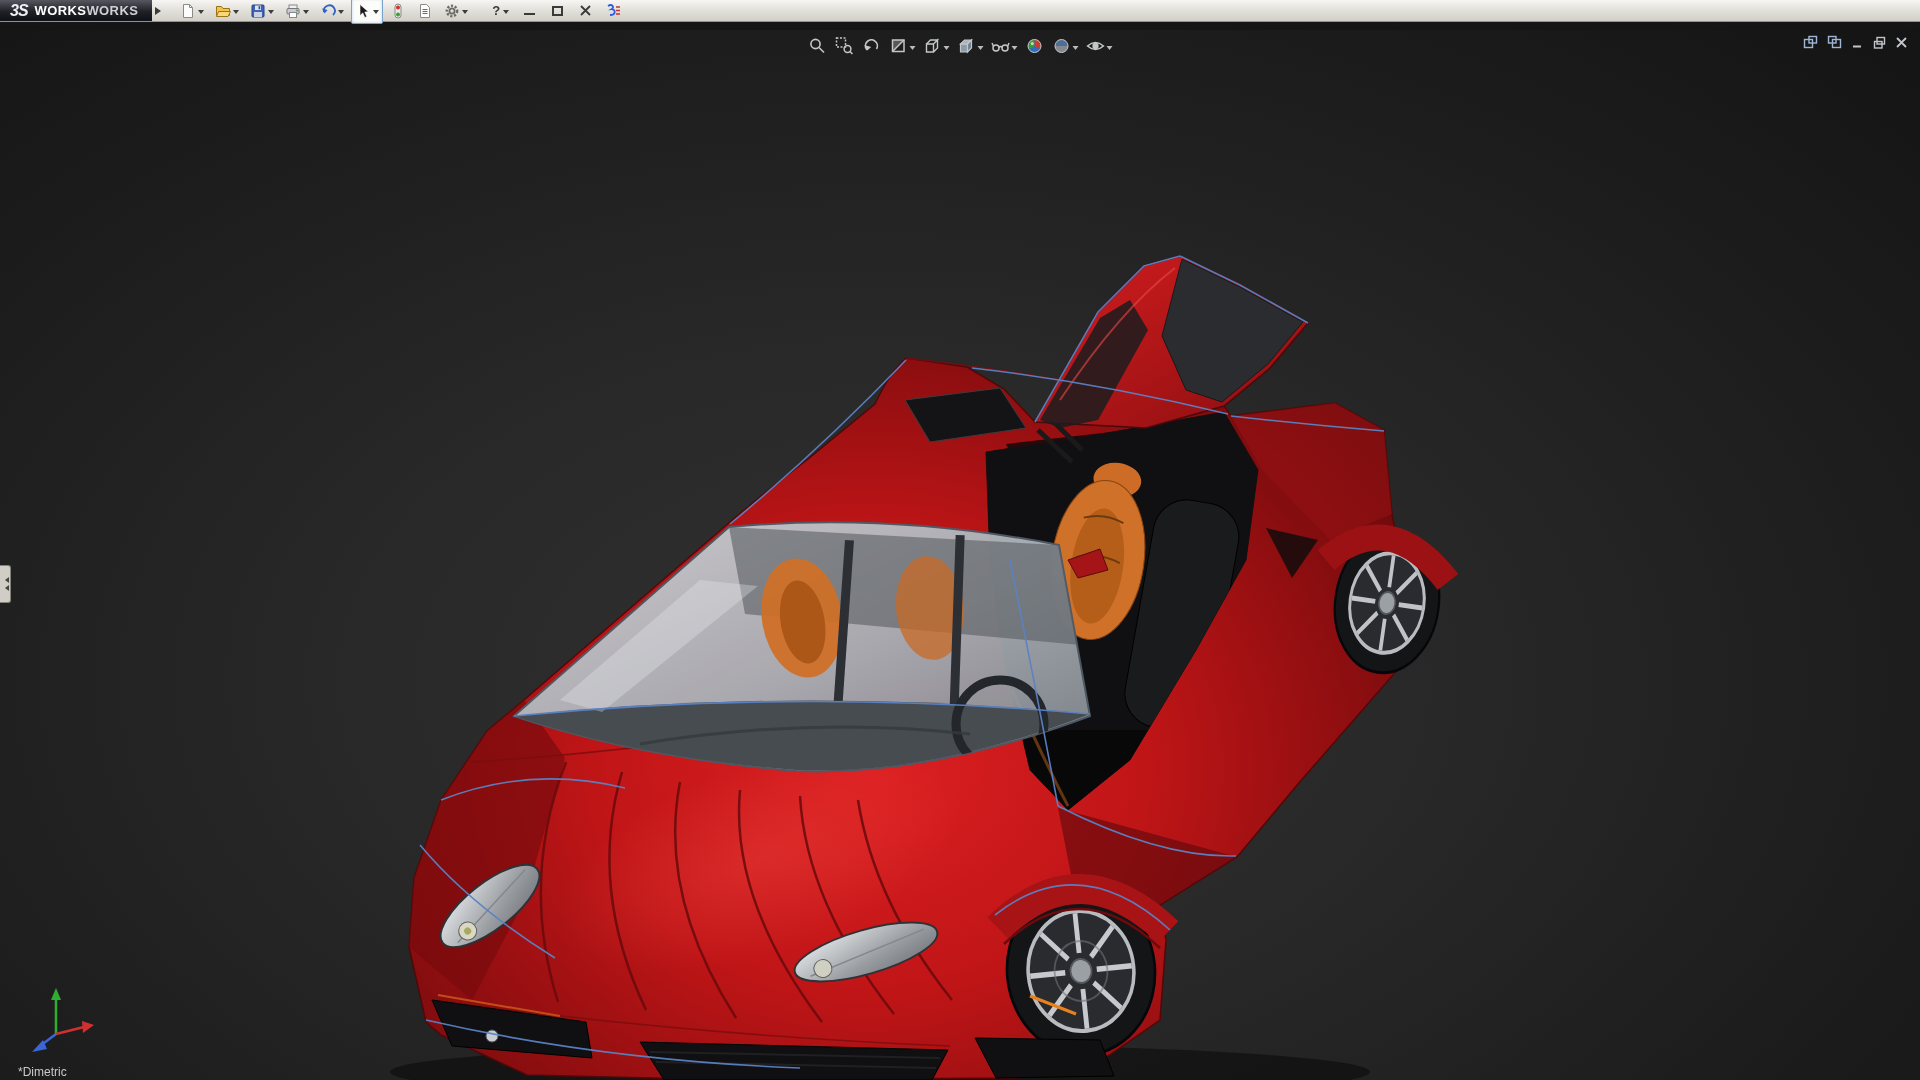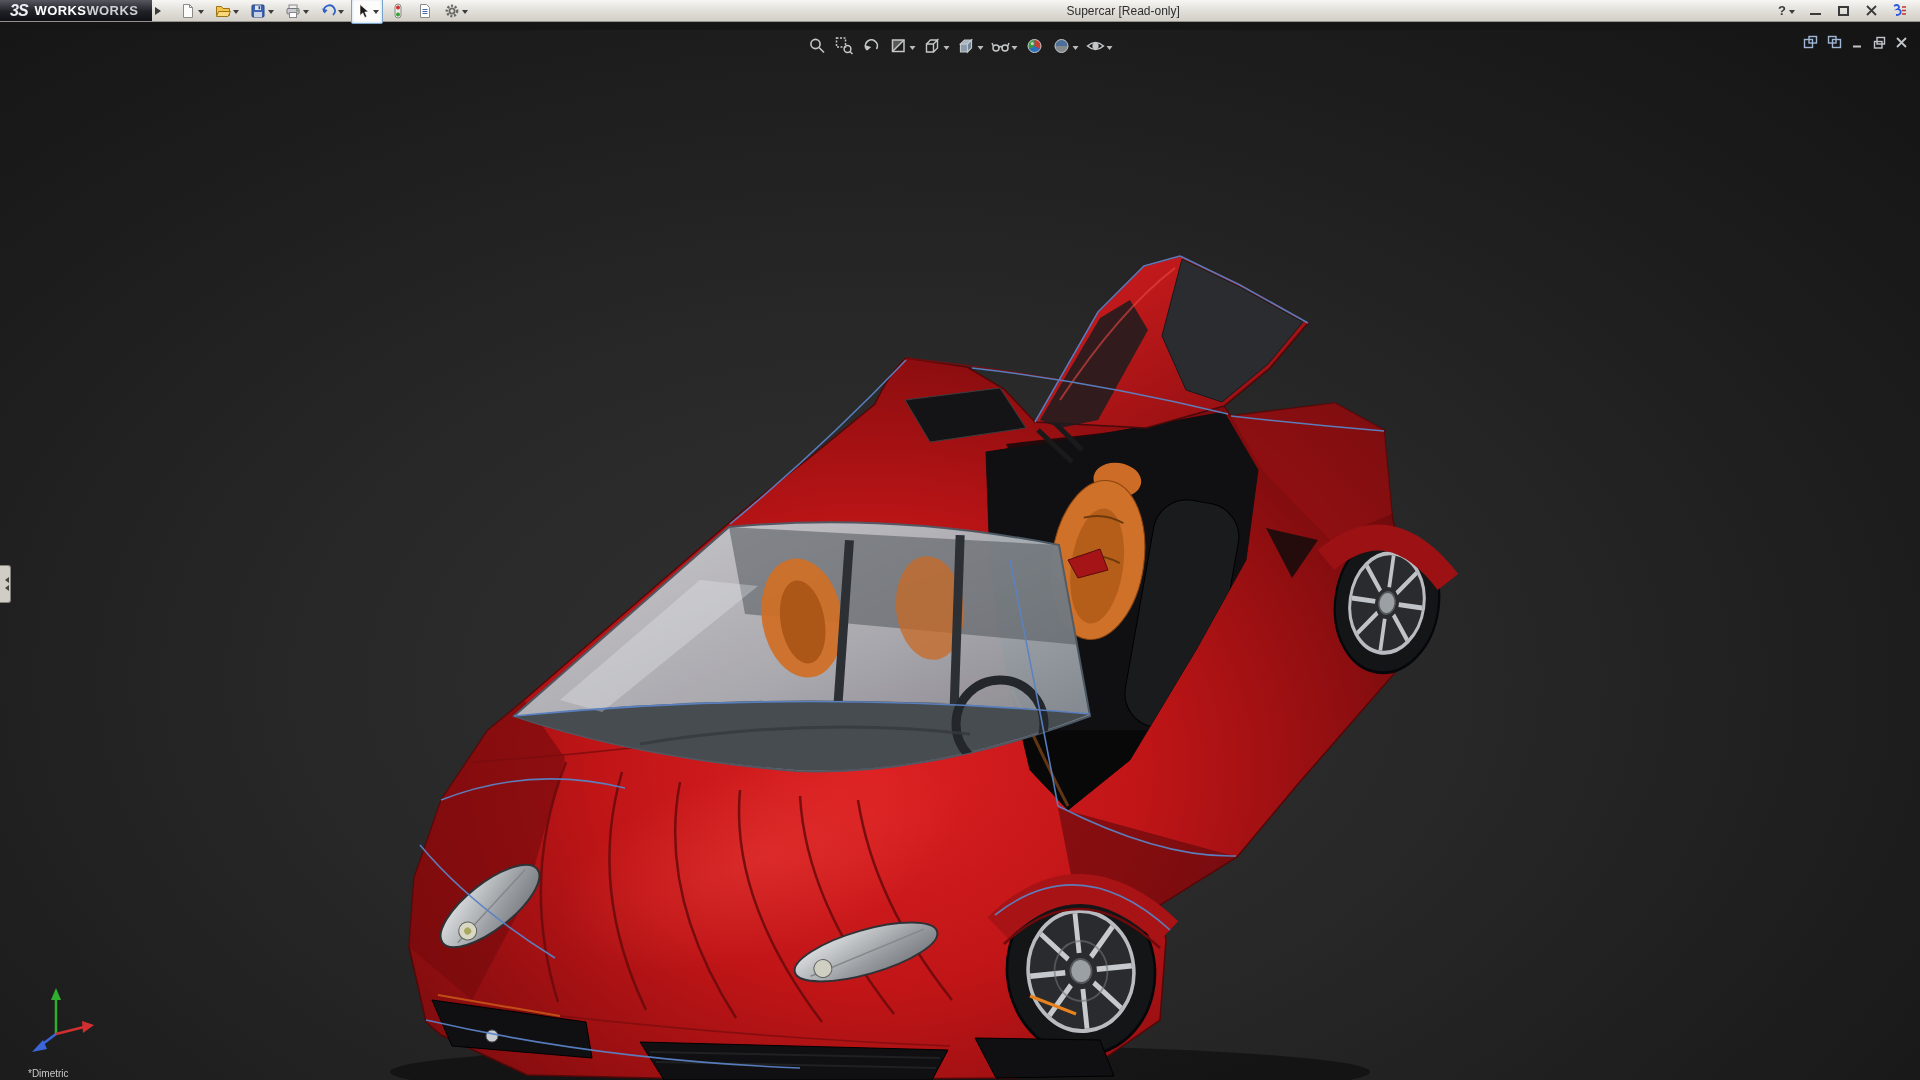--- a/index.html
+++ b/index.html
@@ -40,21 +40,21 @@
   .hbtn .dd{width:0;height:0;border:3px solid transparent;border-top:4px solid #c4c4c4;margin:7px 0 0 1px}
 
   .vwin{position:absolute;top:5px;right:12px;display:flex;gap:9px;align-items:center;z-index:10}
   .vwbtn{cursor:pointer;display:flex;align-items:center;justify-content:center}
 
   .panel-tab{position:absolute;left:0;top:535px;width:11px;height:38px;background:#cfcdc6;
     border:1px solid #84817a;border-left:none;border-radius:0 3px 3px 0;
     display:flex;flex-direction:column;align-items:center;justify-content:center;gap:2px;cursor:pointer;z-index:10}
   .tri-left{width:0;height:0;border:3px solid transparent;border-right:4px solid #44443f}
 
-  .orient{position:absolute;left:28px;bottom:1px;font-size:10px;color:#c9c9c9;z-index:10}
+  .orient{position:absolute;left:18px;bottom:1px;font-size:12px;color:#c9c9c9;z-index:10}
   .triad{position:absolute;left:16px;bottom:24px;z-index:10}
 </style>
 </head>
 <body>
 
 <div class="app">
 
   <header class="titlebar">
     <div class="logo">
       <span class="logo-mark">3S</span>
@@ -125,21 +125,20 @@
       </div>
       <div class="tbtn">
         <svg width="16" height="16" viewBox="0 0 16 16">
             <circle cx="8" cy="8" r="5.2" fill="none" stroke="#6a6a66" stroke-width="2.4" stroke-dasharray="2.1 1.7"></circle>
             <circle cx="8" cy="8" r="2.6" fill="none" stroke="#6a6a66" stroke-width="1.8"></circle>
           </svg>
         <span class="dd"></span>
       </div>
     </div>
 
-    <div class="doc-title">Supercar [Read-only]</div>
 
     <div class="win-controls">
       <div class="help-btn">
           <span>?</span>
           <span class="dd"></span>
         </div>
       <div class="wbtn">
           <span class="wmin"></span>
         </div>
       <div class="wbtn">

